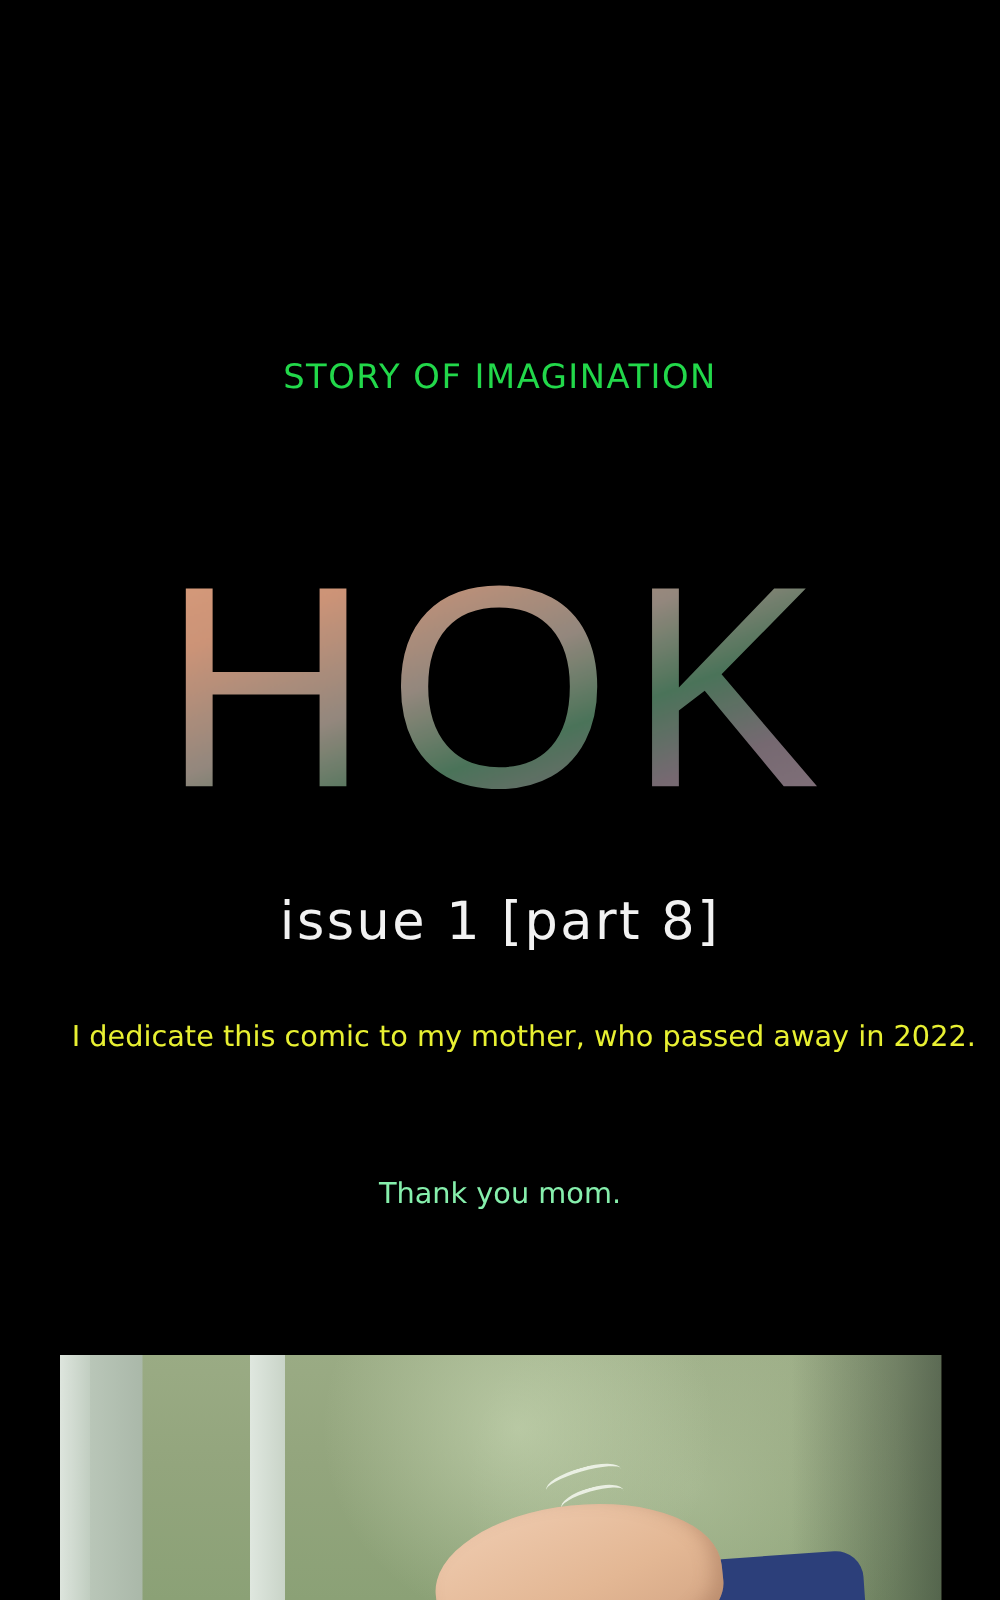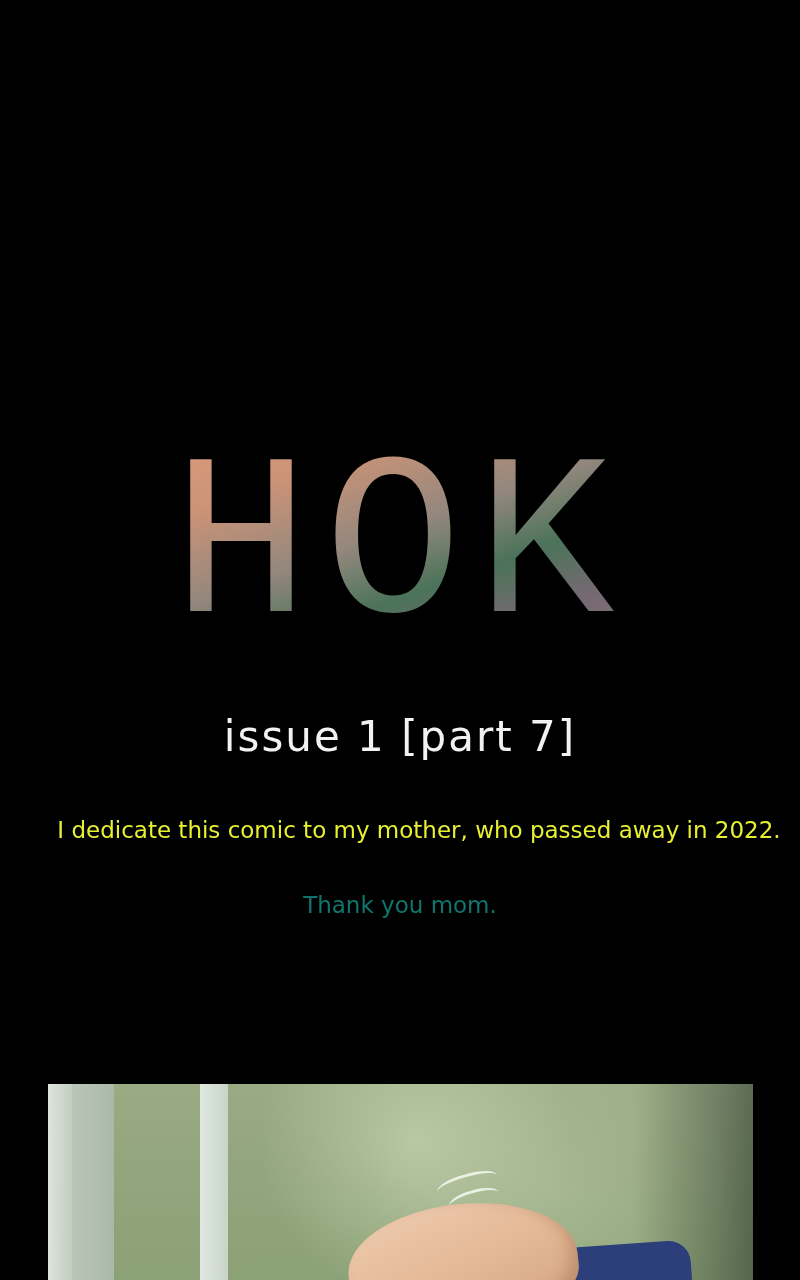--- a/index.html
+++ b/index.html
@@ -40,21 +40,21 @@
   .title-wrap {
     position: absolute;
     top: 430px;
     left: 0;
     width: 800px;
     text-align: center;
     height: 250px;
   }
   .title {
     display: inline-block;
-    font-family: Liberation Mono, monospace;
+    font-family: Liberation Sans, sans-serif;
     font-size: 230px;
     line-height: 240px;
     letter-spacing: 14px;
     font-weight: 400;
     background: linear-gradient(160deg,
        #e8a882 0%,
        #d79b7e 22%,
        #9b8f84 45%,
        #4f7a5e 62%,
        #7d6f78 78%,
@@ -91,25 +91,25 @@
     font-size: 23px;
     line-height: 32px;
     font-family: "DejaVu Sans", sans-serif;
     padding: 0 8px;
     box-sizing: border-box;
     margin-left: 19px;
   }
   .dedication .line { display: block; }
   .thanks {
     position: absolute;
-    top: 892px;
-    left: 0;
-    width: 800px;
-    text-align: center;
-    color: #0f766e;
+    top: 942px;
+    left: 0;
+    width: 800px;
+    text-align: center;
+    color: #86efac;
     font-size: 23px;
     font-family: "DejaVu Sans", sans-serif;
   }
 
   
   .panel {
     position: absolute;
     left: 48px;
     top: 1084px;
     width: 705px;
@@ -174,26 +174,27 @@
   }
   .ml1 { left: 388px; top: 90px; }
   .ml2 { left: 400px; top: 106px; width: 52px; }
   .ml3 { left: 412px; top: 122px; width: 40px; }
 </style>
 </head>
 <body>
 
 <div class="page">
 
+  <div class="tagline">STORY OF IMAGINATION</div>
 
   <div class="title-wrap">
     <div class="title">HOK</div>
   </div>
 
-  <div class="issue">issue 1  [part 7]</div>
+  <div class="issue">issue 1  [part 8]</div>
 
   <div class="dedication">
     <span class="line">I dedicate this comic to my mother, who passed away in 2022.</span>
   </div>
 
   <div class="thanks">Thank you mom.</div>
 
   <div class="panel">
     <div class="panel-bg"></div>
     <div class="panel-wall-strip strip-a"></div>

